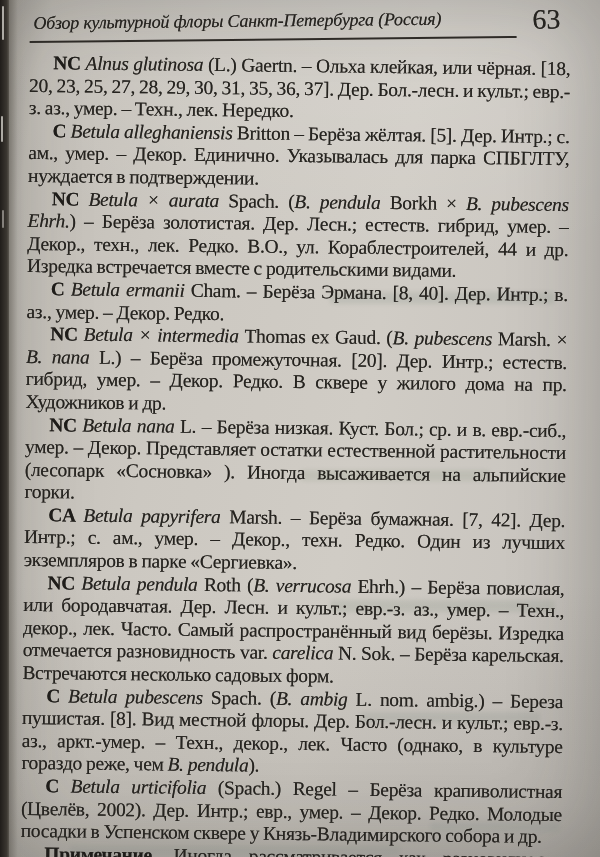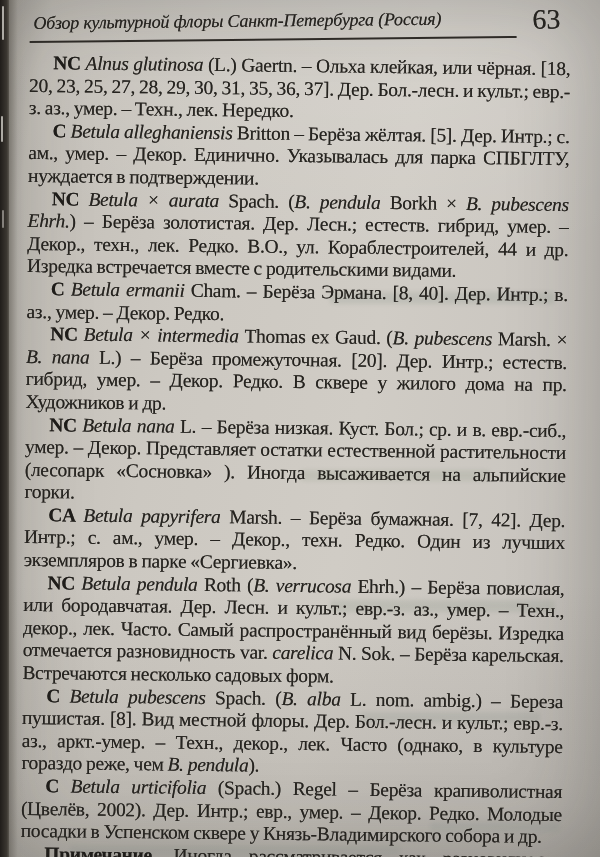--- a/index.html
+++ b/index.html
@@ -117,19 +117,19 @@
     </div>
     <div class="text-body" id="text-body">
         <p><span class="run-b">NC </span><span class="run-i">Alnus glutinosa </span><span>(L.) Gaertn. – Ольха клейкая, или чёрная. [18, 20, 23, 25, 27, 28, 29, 30, 31, 35, 36, 37]. Дер. Бол.-лесн. и культ.; евр.-з. аз., умер. – Техн., лек. Нередко.</span></p>
         <p><span class="run-b">C </span><span class="run-i">Betula alleghaniensis </span><span>Britton – Берёза жёлтая. [5]. Дер. Интр.; с. ам., умер. – Декор. Единично. Указывалась для парка СПБГЛТУ, нуждается в подтверждении.</span></p>
         <p><span class="run-b">NC </span><span class="run-i">Betula × aurata </span><span>Spach. (</span><span class="run-i">B. pendula </span><span>Borkh × </span><span class="run-i">B. pubescens Ehrh.</span><span>) – Берёза золотистая. Дер. Лесн.; естеств. гибрид, умер. – Декор., техн., лек. Редко. В.О., ул. Кораблестроителей, 44 и др. Изредка встречается вместе с родительскими видами.</span></p>
         <p><span class="run-b">C </span><span class="run-i">Betula ermanii </span><span>Cham. – Берёза Эрмана. [8, 40]. Дер. Интр.; в. аз., умер. – Декор. Редко.</span></p>
         <p><span class="run-b">NC </span><span class="run-i">Betula × intermedia </span><span>Thomas ex Gaud. (</span><span class="run-i">B. pubescens </span><span>Marsh. × </span><span class="run-i">B. nana </span><span>L.) – Берёза промежуточная. [20]. Дер. Интр.; естеств. гибрид, умер. – Декор. Редко. В сквере у жилого дома на пр. Художников и др.</span></p>
         <p><span class="run-b">NC </span><span class="run-i">Betula nana </span><span>L. – Берёза низкая. Куст. Бол.; ср. и в. евр.-сиб., умер. – Декор. Представляет остатки естественной растительности (лесопарк «Сосновка» ). Иногда высаживается на альпийские горки.</span></p>
         <p><span class="run-b">CA </span><span class="run-i">Betula papyrifera </span><span>Marsh. – Берёза бумажная. [7, 42]. Дер. Интр.; с. ам., умер. – Декор., техн. Редко. Один из лучших экземпляров в парке «Сергиевка».</span></p>
         <p><span class="run-b">NC </span><span class="run-i">Betula pendula </span><span>Roth (</span><span class="run-i">B. verrucosa </span><span>Ehrh.) – Берёза повислая, или бородавчатая. Дер. Лесн. и культ.; евр.-з. аз., умер. – Техн., декор., лек. Часто. Самый распространённый вид берёзы. Изредка отмечается разновидность var. </span><span class="run-i">carelica </span><span>N. Sok. – Берёза карельская. Встречаются несколько садовых форм.</span></p>
-        <p><span class="run-b">C </span><span class="run-i">Betula pubescens </span><span>Spach. (</span><span class="run-i">B. alba </span><span>L. nom. ambig.) – Береза пушистая. [8]. Вид местной флоры. Дер. Бол.-лесн. и культ.; евр.-з. аз., аркт.-умер. – Техн., декор., лек. Часто (однако, в культуре гораздо реже, чем </span><span class="run-i">B. pendula</span><span>).</span></p>
+        <p><span class="run-b">C </span><span class="run-i">Betula pubescens </span><span>Spach. (</span><span class="run-i">B. ambig </span><span>L. nom. ambig.) – Береза пушистая. [8]. Вид местной флоры. Дер. Бол.-лесн. и культ.; евр.-з. аз., аркт.-умер. – Техн., декор., лек. Часто (однако, в культуре гораздо реже, чем </span><span class="run-i">B. pendula</span><span>).</span></p>
         <p><span class="run-b">C </span><span class="run-i">Betula urticifolia </span><span>(Spach.) Regel – Берёза крапиволистная (Цвелёв, 2002). Дер. Интр.; евр., умер. – Декор. Редко. Молодые посадки в Успенском сквере у Князь-Владимирского собора и др.</span></p>
         <p><span class="run-b">Примечание. </span><span>Иногда рассматривается как разновидность березы пушистой, или белой (</span></p>
       </div>
   </div>
 
 </div>
 
 </body></html>

